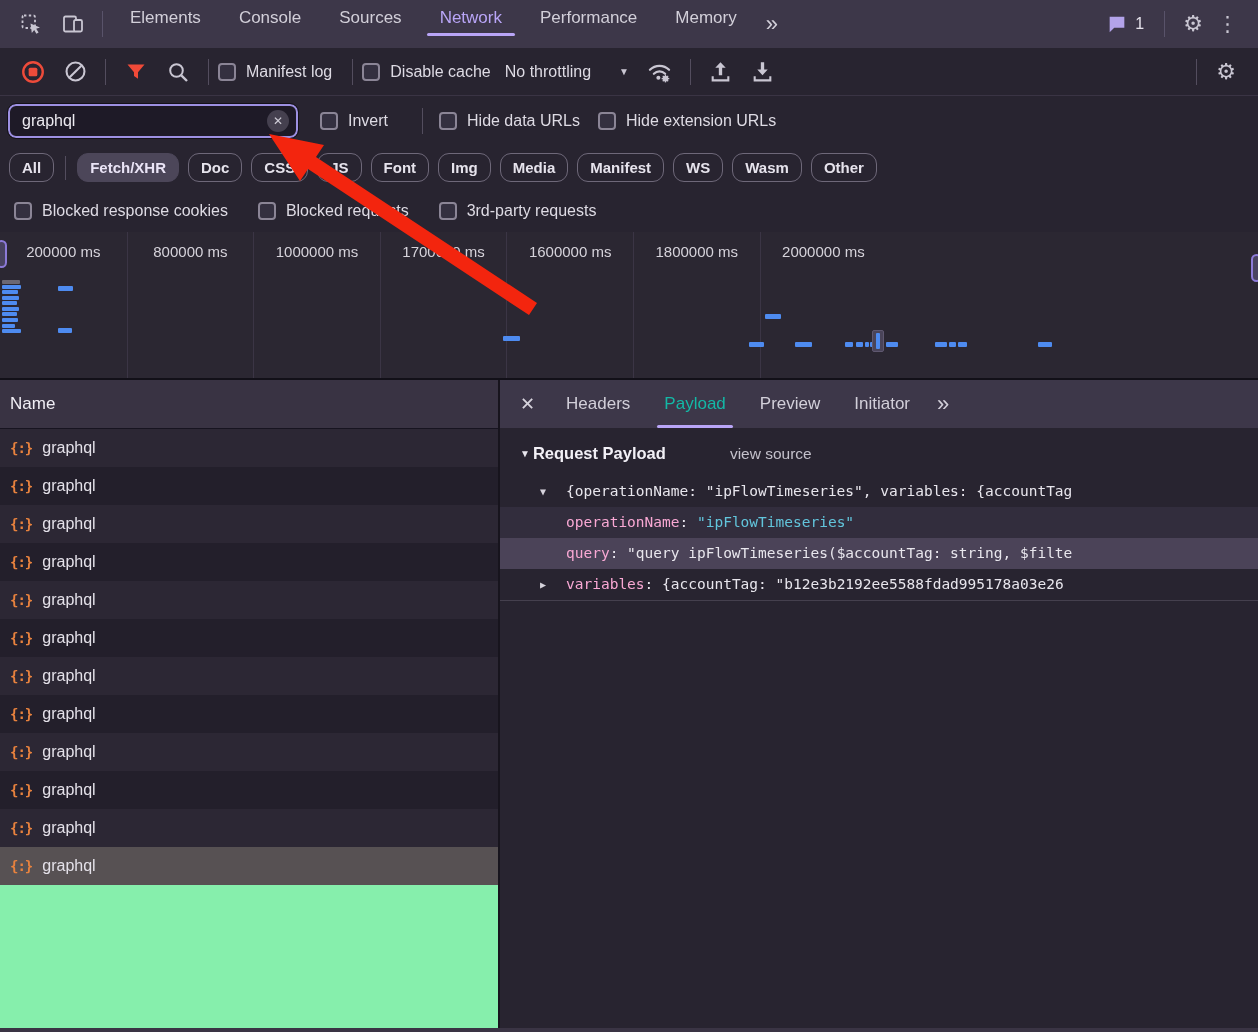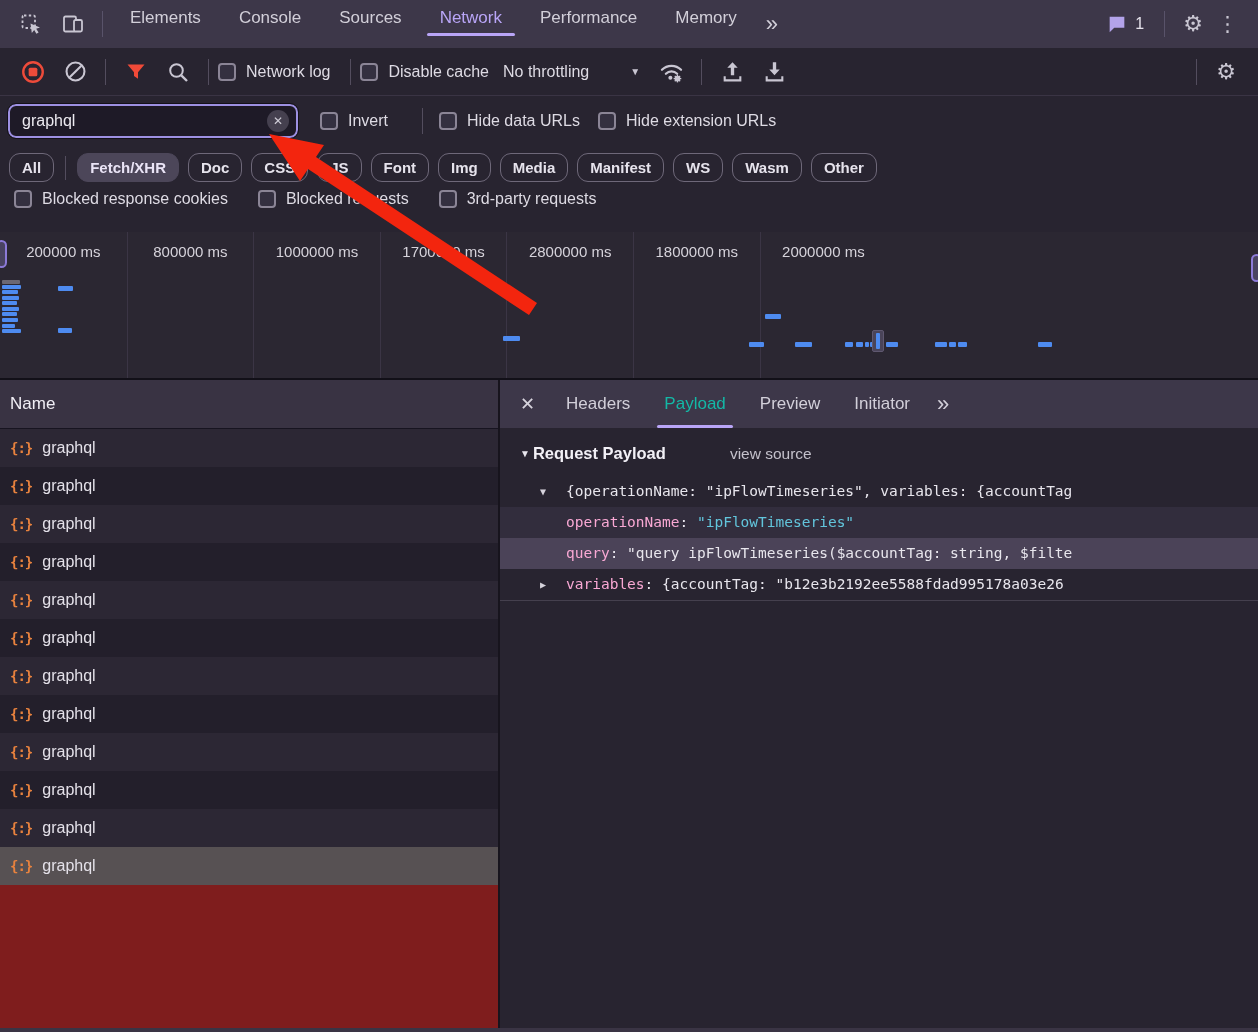--- a/index.html
+++ b/index.html
@@ -25,21 +25,21 @@
   .gear-glyph { font-size:22px; color:#c9c6d2; padding:0 10px; }
   .kebab-glyph { font-size:21px; color:#c9c6d2; padding:0 10px 0 4px; }
 
   
   .toolbar { height:48px; background:#282430; border-bottom:1px solid #3a3444; display:flex; align-items:center; padding:0 12px; }
   .t-icon { width:28px; height:28px; display:flex; align-items:center; justify-content:center; color:#c9c6d2; margin:0 7px; flex:none; }
   .toolbar .vsep { margin:0 9px; }
   .chk-group { display:flex; align-items:center; flex:none; }
   .chk { width:18px; height:18px; border:2px solid #8b8596; border-radius:4px; background:#343040; margin-right:10px; flex:none; }
   .chk-label { font-size:16px; color:#dedbe4; white-space:nowrap; }
-  .throttle { display:flex; align-items:center; gap:41px; margin:0 10px 0 14px; }
+  .throttle { display:flex; align-items:center; gap:28px; margin:0 10px 0 14px; }
   .throttle .lbl { font-size:16px; color:#dedbe4; }
   .throttle .caret { font-size:10px; color:#c9c6d2; }
 
   
   .filter-row { height:49px; display:flex; align-items:center; padding:0 8px; }
   .filter-input { width:290px; height:34px; background:#1e1a27; border:2px solid #9d90e2; outline:1px solid #141119;
     border-radius:8px; display:flex; align-items:center; padding:0 7px 0 12px; margin-right:22px; flex:none; }
   .filter-input .val { font-size:16px; color:#eceaf0; flex:1; }
   .clear-btn { width:22px; height:22px; border-radius:50%; background:#45404f; color:#cfccd6;
     display:flex; align-items:center; justify-content:center; font-size:12px; flex:none; }
@@ -47,37 +47,37 @@
   .filter-row .chk-group { margin-right:18px; }
 
   
   .chip-row { height:45px; display:flex; align-items:center; padding:0 9px; gap:9px; }
   .chip { border:1.5px solid #6e6879; border-radius:11px; padding:5px 12px; font-size:15px; font-weight:600;
     color:#e6e3ec; white-space:nowrap; flex:none; }
   .chip.active { background:#4c4659; border-color:#4c4659; color:#eae4f6; }
   .chip-row .vsep { height:24px; margin:0 2px; }
 
   
-  .blocked-row { height:42px; display:flex; align-items:flex-start; padding:0 14px; }
+  .blocked-row { height:42px; display:flex; align-items:center; padding:0 14px; }
   .blocked-row .chk-group { margin-right:30px; }
 
   
   .timeline { height:148px; background:#2b2732; border-bottom:2px solid #121018; position:relative; overflow:hidden; }
   .tl-cols { position:absolute; inset:0; display:flex; }
   .tl-col { width:126.6px; flex:none; border-left:1px solid #3b3545; font-size:15px; font-weight:500;
     color:#d6d3db; text-align:center; padding-top:11px; white-space:nowrap; overflow:hidden; }
   .tl-col:first-child { border-left:none; }
   .tl-bar { position:absolute; background:#4e8bf0; border-radius:1px; }
   .tl-bar.gray { background:#6b6773; }
   .tl-bar.markerbg { background:#4a4459; border:1px solid #5f5870; border-radius:2px; }
   .tl-handle { position:absolute; width:11px; height:28px; border:2px solid #8c7ad8; background:#494361; border-radius:6px; }
 
   
   .main { display:flex; height:652px; border-bottom:4px solid #3a3444; }
-  .left { width:500px; flex:none; display:flex; flex-direction:column; background:#7f1d1d; border-right:2px solid #17141d; }
+  .left { width:500px; flex:none; display:flex; flex-direction:column; background:#86efac; border-right:2px solid #17141d; }
   .name-header { height:49px; flex:none; background:#393343; border-bottom:1px solid #171420;
     display:flex; align-items:center; padding:0 10px; font-size:17px; color:#f0eef5; }
   .req-rows { flex:1; overflow:hidden; }
   .req-row { height:38px; display:flex; align-items:center; padding:0 10px; font-size:16px; color:#e4e1e9; gap:10px; }
   .req-row:nth-child(odd) { background:#2c2734; }
   .req-row:nth-child(even) { background:#231f2b; }
   .req-row.selected { background:#575153; }
   .json-icon { color:#e8823e; font-family:"DejaVu Sans Mono", monospace; font-weight:bold; font-size:14px; letter-spacing:-1px; flex:none; }
 
   .right { flex:1; min-width:0; display:flex; flex-direction:column; background:#282430; }
@@ -162,21 +162,21 @@
   </span>
   <span class="t-icon">
     <svg class="icon-svg" width="24" height="24" viewBox="0 0 24 24">
         <circle cx="10.5" cy="10.5" r="6.3" fill="none" stroke="currentColor" stroke-width="2"></circle>
         <line x1="15.3" y1="15.3" x2="21" y2="21" stroke="currentColor" stroke-width="2.4"></line>
       </svg>
   </span>
   <span class="vsep"></span>
   <span class="chk-group">
     <span class="chk"></span>
-    <span class="chk-label">Network log</span>
+    <span class="chk-label">Manifest log</span>
   </span>
   <span class="vsep" style="margin-left:20px"></span>
   <span class="chk-group">
     <span class="chk"></span>
     <span class="chk-label">Disable cache</span>
   </span>
   <span class="throttle">
     <span class="lbl">No throttling</span>
     <span class="caret">▼</span>
   </span>
@@ -262,21 +262,21 @@
       <span class="chk-label">3rd-party requests</span>
     </span>
   </div>
 
 <div class="timeline">
   <div class="tl-cols" id="tl-cols">
       <div class="tl-col">200000 ms</div>
       <div class="tl-col">800000 ms</div>
       <div class="tl-col">1000000 ms</div>
       <div class="tl-col">1700000 ms</div>
-      <div class="tl-col">2800000 ms</div>
+      <div class="tl-col">1600000 ms</div>
       <div class="tl-col">1800000 ms</div>
       <div class="tl-col">2000000 ms</div>
     </div>
   <div id="tl-bars">
       <div class="tl-bar gray" style="left: 2px; top: 48px; width: 18px; height: 4px;"></div>
       <div class="tl-bar" style="left: 2px; top: 53px; width: 19px; height: 4px;"></div>
       <div class="tl-bar" style="left: 2px; top: 58px; width: 16px; height: 4px;"></div>
       <div class="tl-bar" style="left: 2px; top: 64px; width: 17px; height: 4px;"></div>
       <div class="tl-bar" style="left: 2px; top: 69px; width: 15px; height: 4px;"></div>
       <div class="tl-bar" style="left: 2px; top: 75px; width: 17px; height: 4px;"></div>

